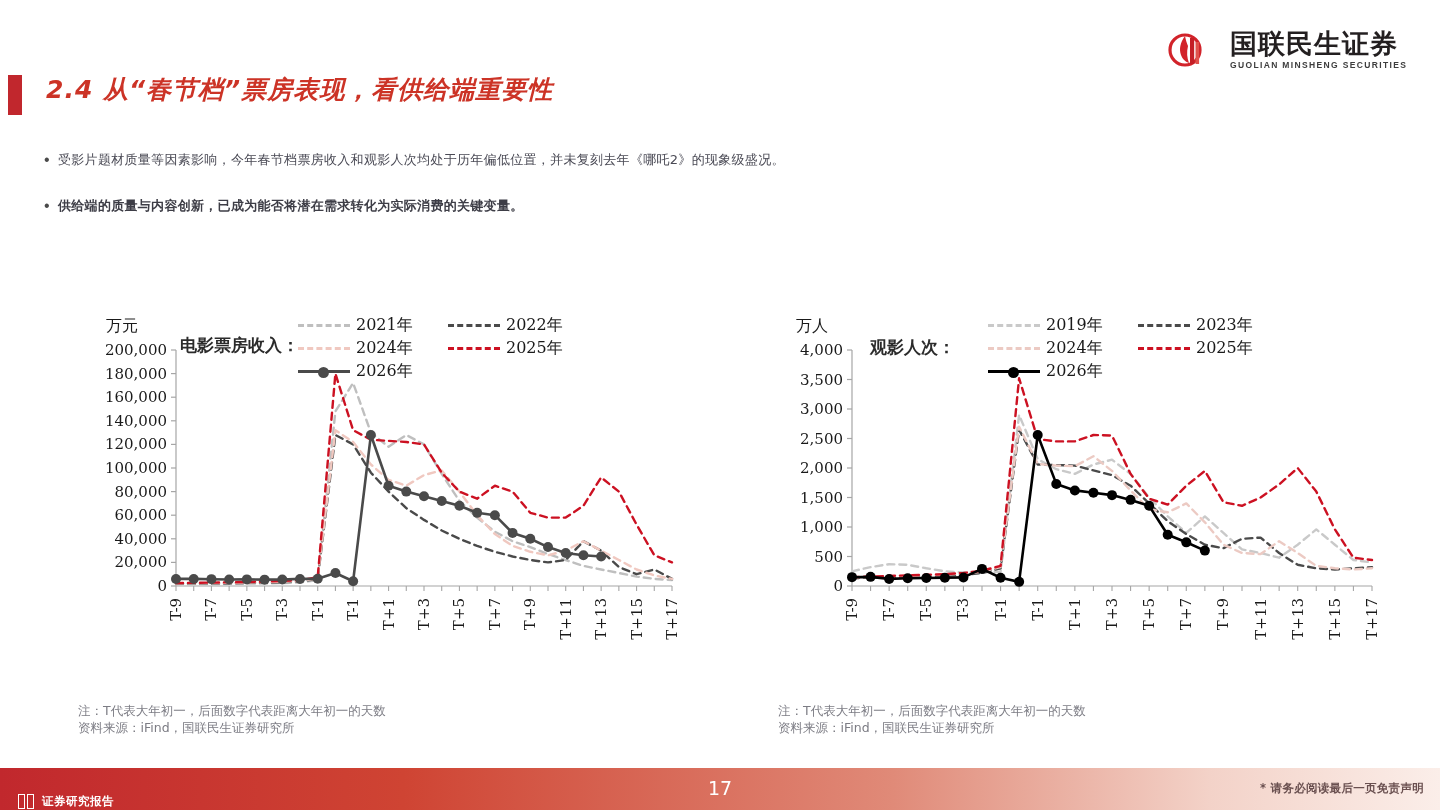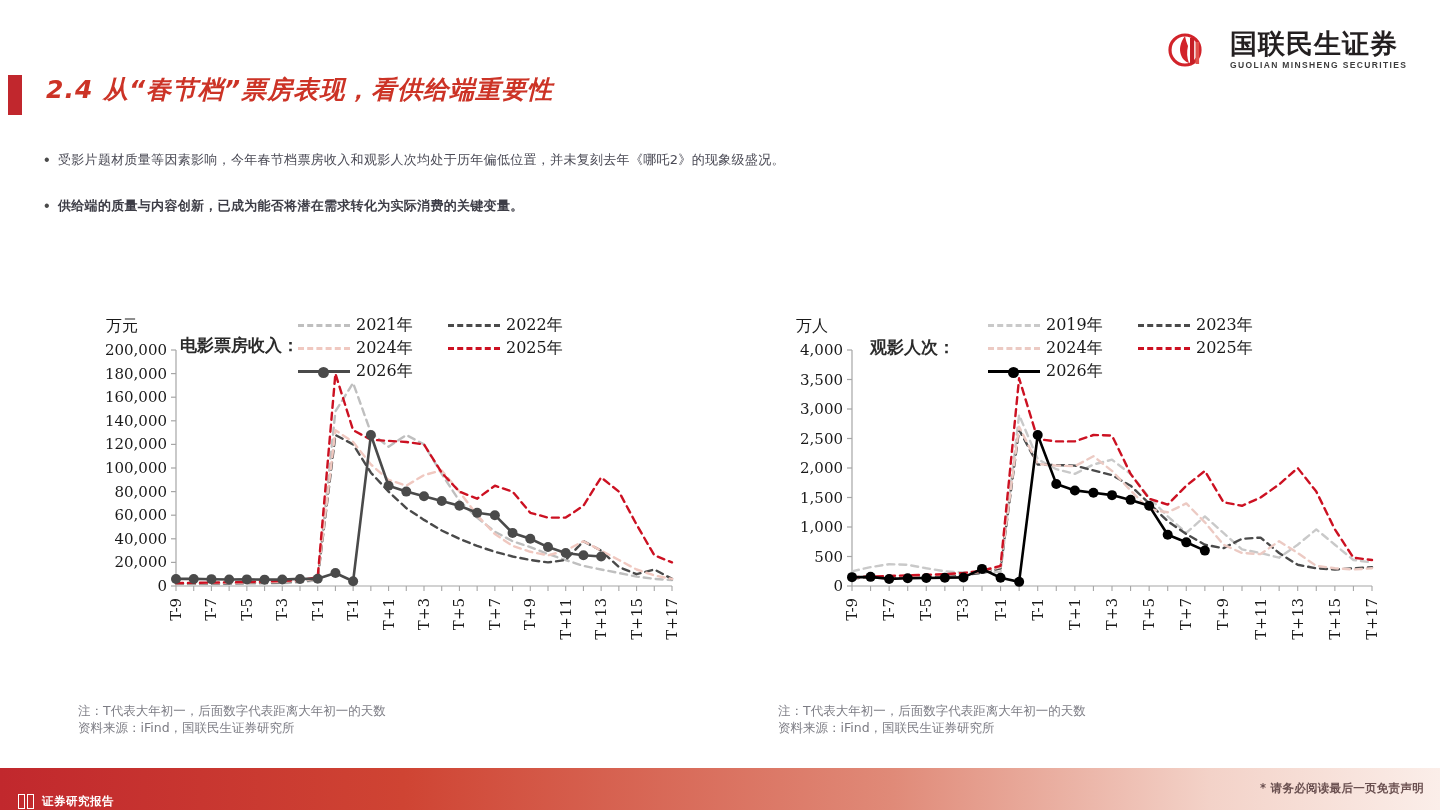--- a/index.html
+++ b/index.html
@@ -434,14 +434,15 @@
 </div>
 
 <div class="footer">
   <div class="footer-left">
     <span class="book-icon">
         <span></span>
         <span></span>
       </span>
     <span class="footer-left-text">证券研究报告</span>
   </div>
+  <div class="footer-page">17</div>
   <div class="footer-right">* 请务必阅读最后一页免责声明</div>
 </div>
 
 </body></html>

